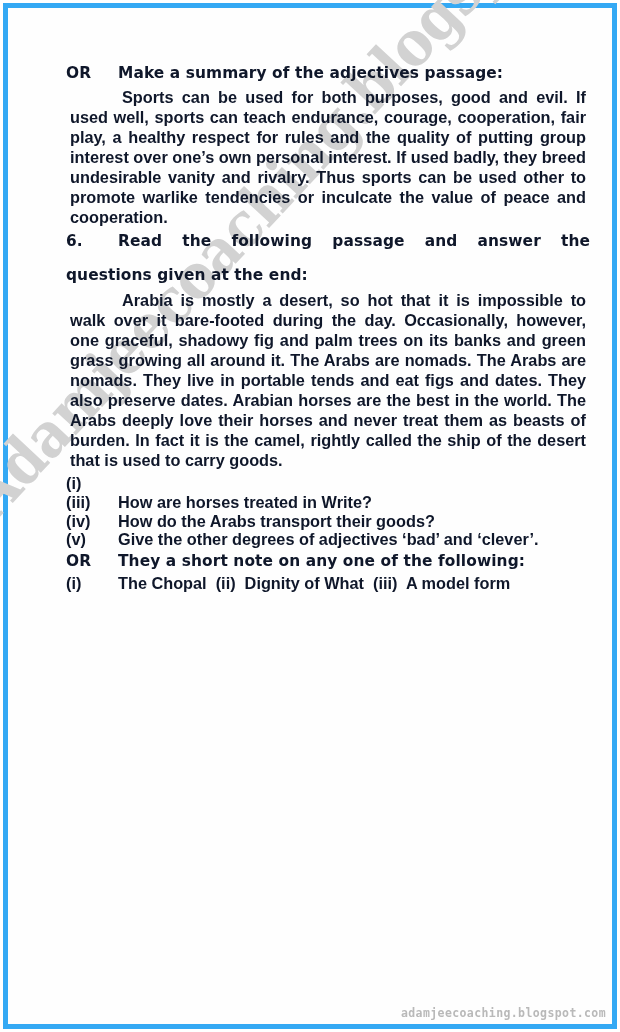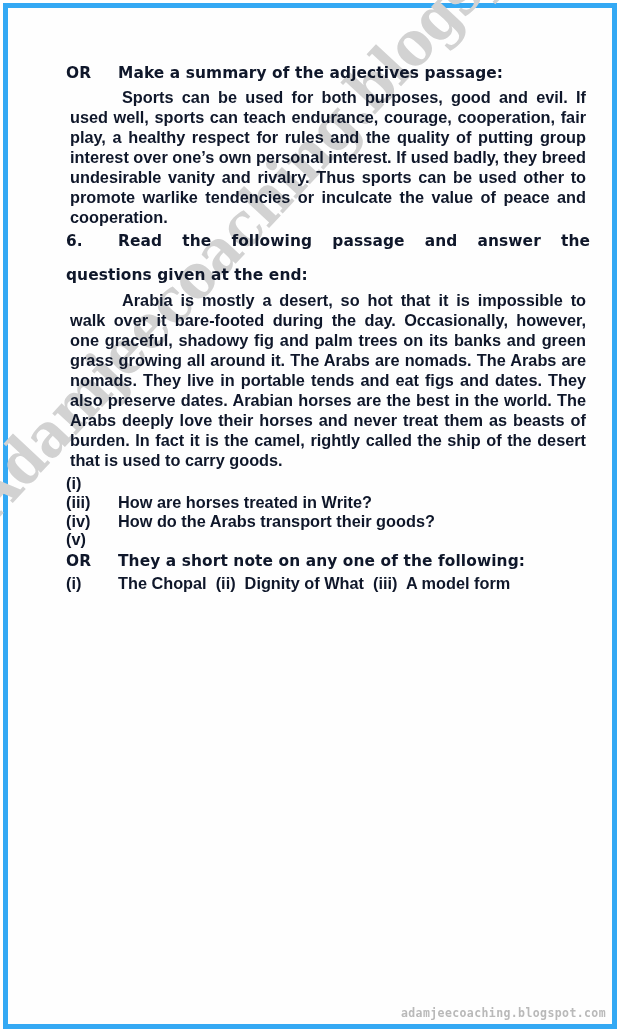--- a/index.html
+++ b/index.html
@@ -62,20 +62,21 @@
     <div class="row">
       <span class="lbl">(iii)</span>
       <span>How are horses treated in Write?</span>
     </div>
     <div class="row">
       <span class="lbl">(iv)</span>
       <span>How do the Arabs transport their goods?</span>
     </div>
     <div class="row">
       <span class="lbl">(v)</span>
+      <span>Give the other degrees of adjectives ‘bad’ and ‘clever’.</span>
     </div>
   </div>
 
   <div class="row head" style="margin-top:2px;">
     <span class="lbl">OR</span>
     <span>They a short note on any one of the following:</span>
   </div>
   <div class="row" style="margin-top:2px; white-space: pre;">
     <span class="lbl">(i)</span>
     <span>The Chopal  (ii)  Dignity of What  (iii)  A model form</span>

